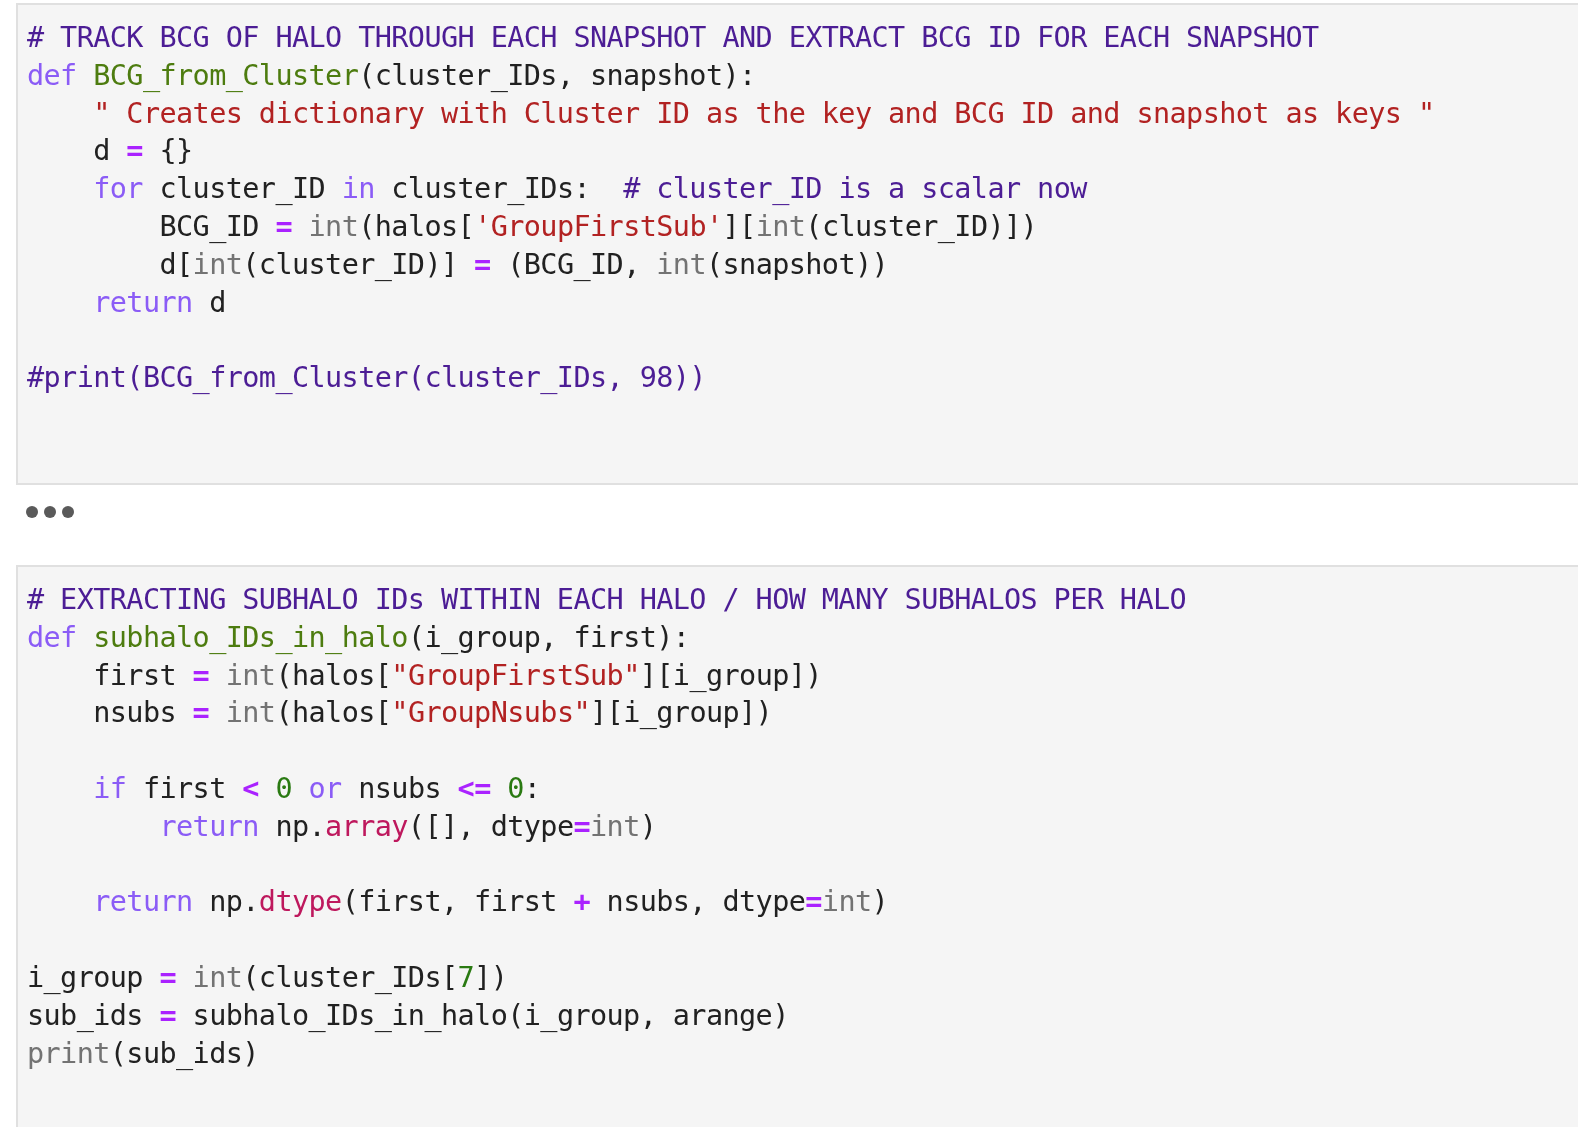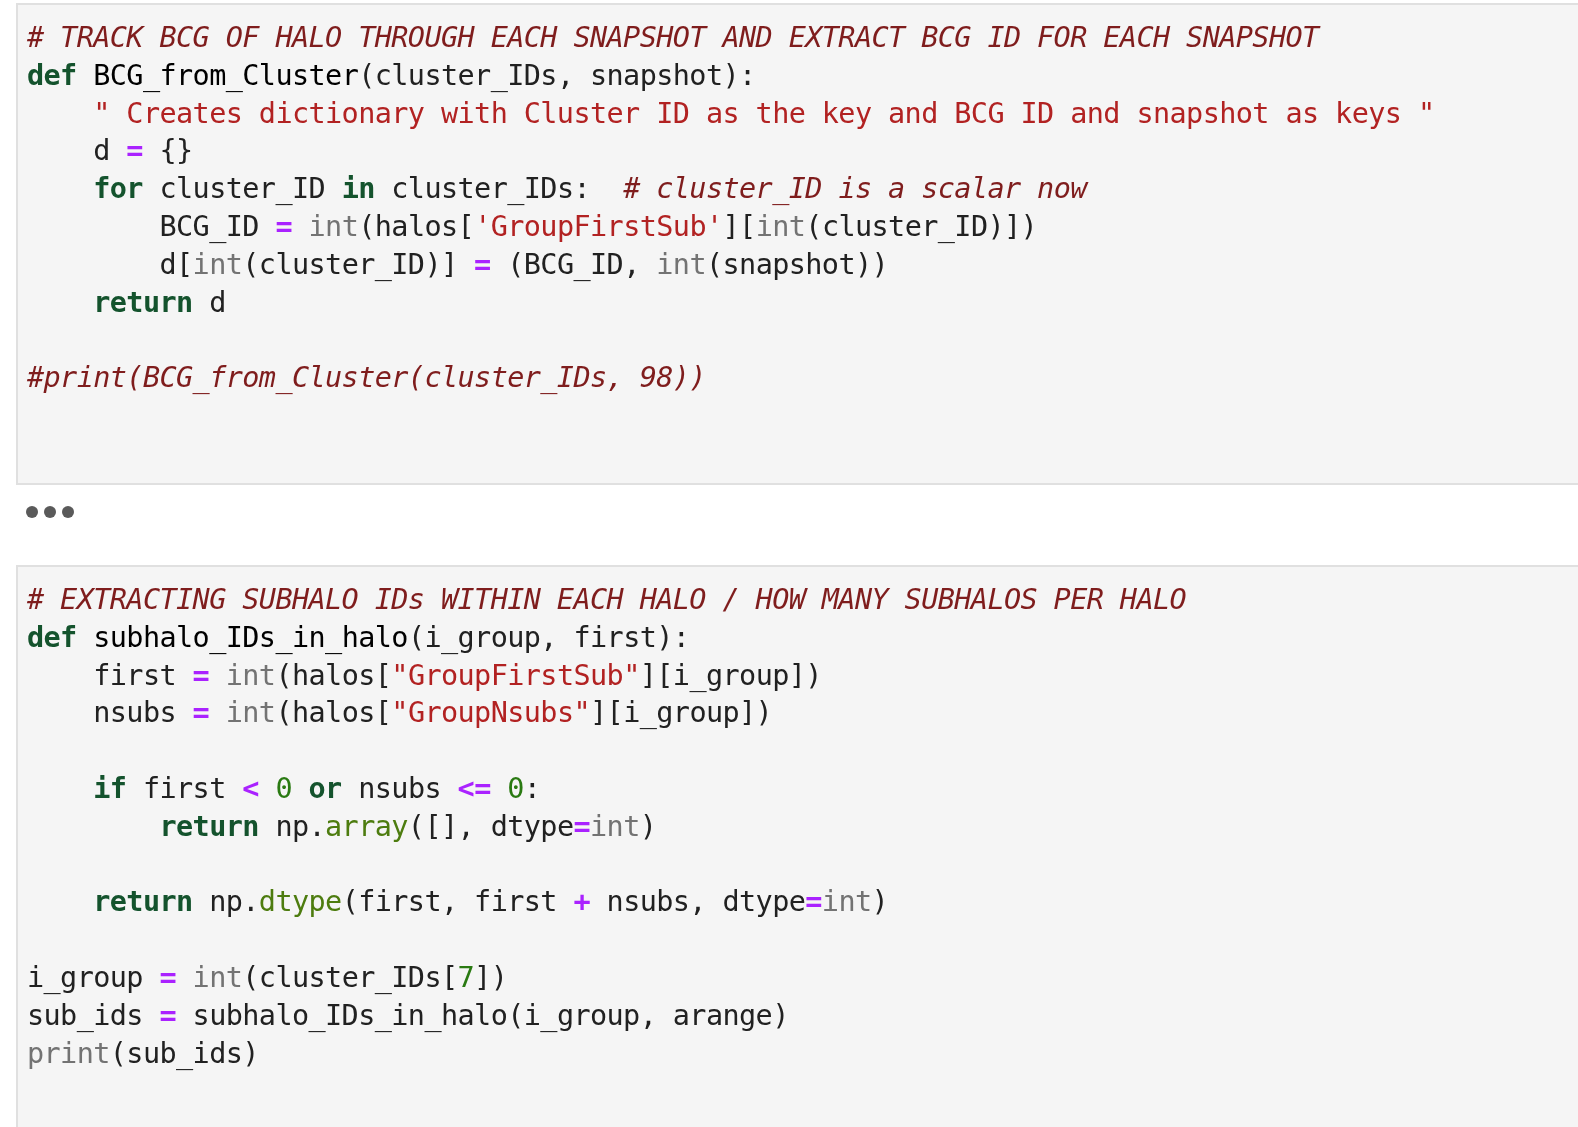--- a/index.html
+++ b/index.html
@@ -11,28 +11,28 @@
   }
   #cell1 { top: 3px; height: 482px; }
   #cell2 { top: 565px; height: 580px; }
   pre.code {
     margin: 0; padding: 14px 0 0 9px;
     font-family: "DejaVu Sans Mono", monospace;
     font-size: 28.5px; line-height: 37.8px;
     color: #212121; white-space: pre;
     letter-spacing: -0.6px;
   }
-  .cm { color: #7f1d1d; font-style: italic; }
-  .kw { color: #14532d; font-weight: bold; }
-  .fn { color: #000000; }
+  .cm { color: #4c1d95; }
+  .kw { color: #8b5cf6; font-weight: normal; }
+  .fn { color: #4d7c0f; }
   .st { color: #b22222; }
   .op { color: #aa22ff; font-weight: bold; }
   .bi { color: #737373; }
   .nu { color: #2a7a12; }
-  .at { color: #4d7c0f; }
+  .at { color: #be185d; }
   .collapsed {
     position: absolute; left: 26px; top: 506px;
     display: flex; gap: 6px; cursor: pointer;
   }
   .collapsed span { width: 12px; height: 12px; border-radius: 50%; background: #5a5a5a; display: block; }
 </style>
 </head>
 <body>
 
 <div class="cell" id="cell1">

